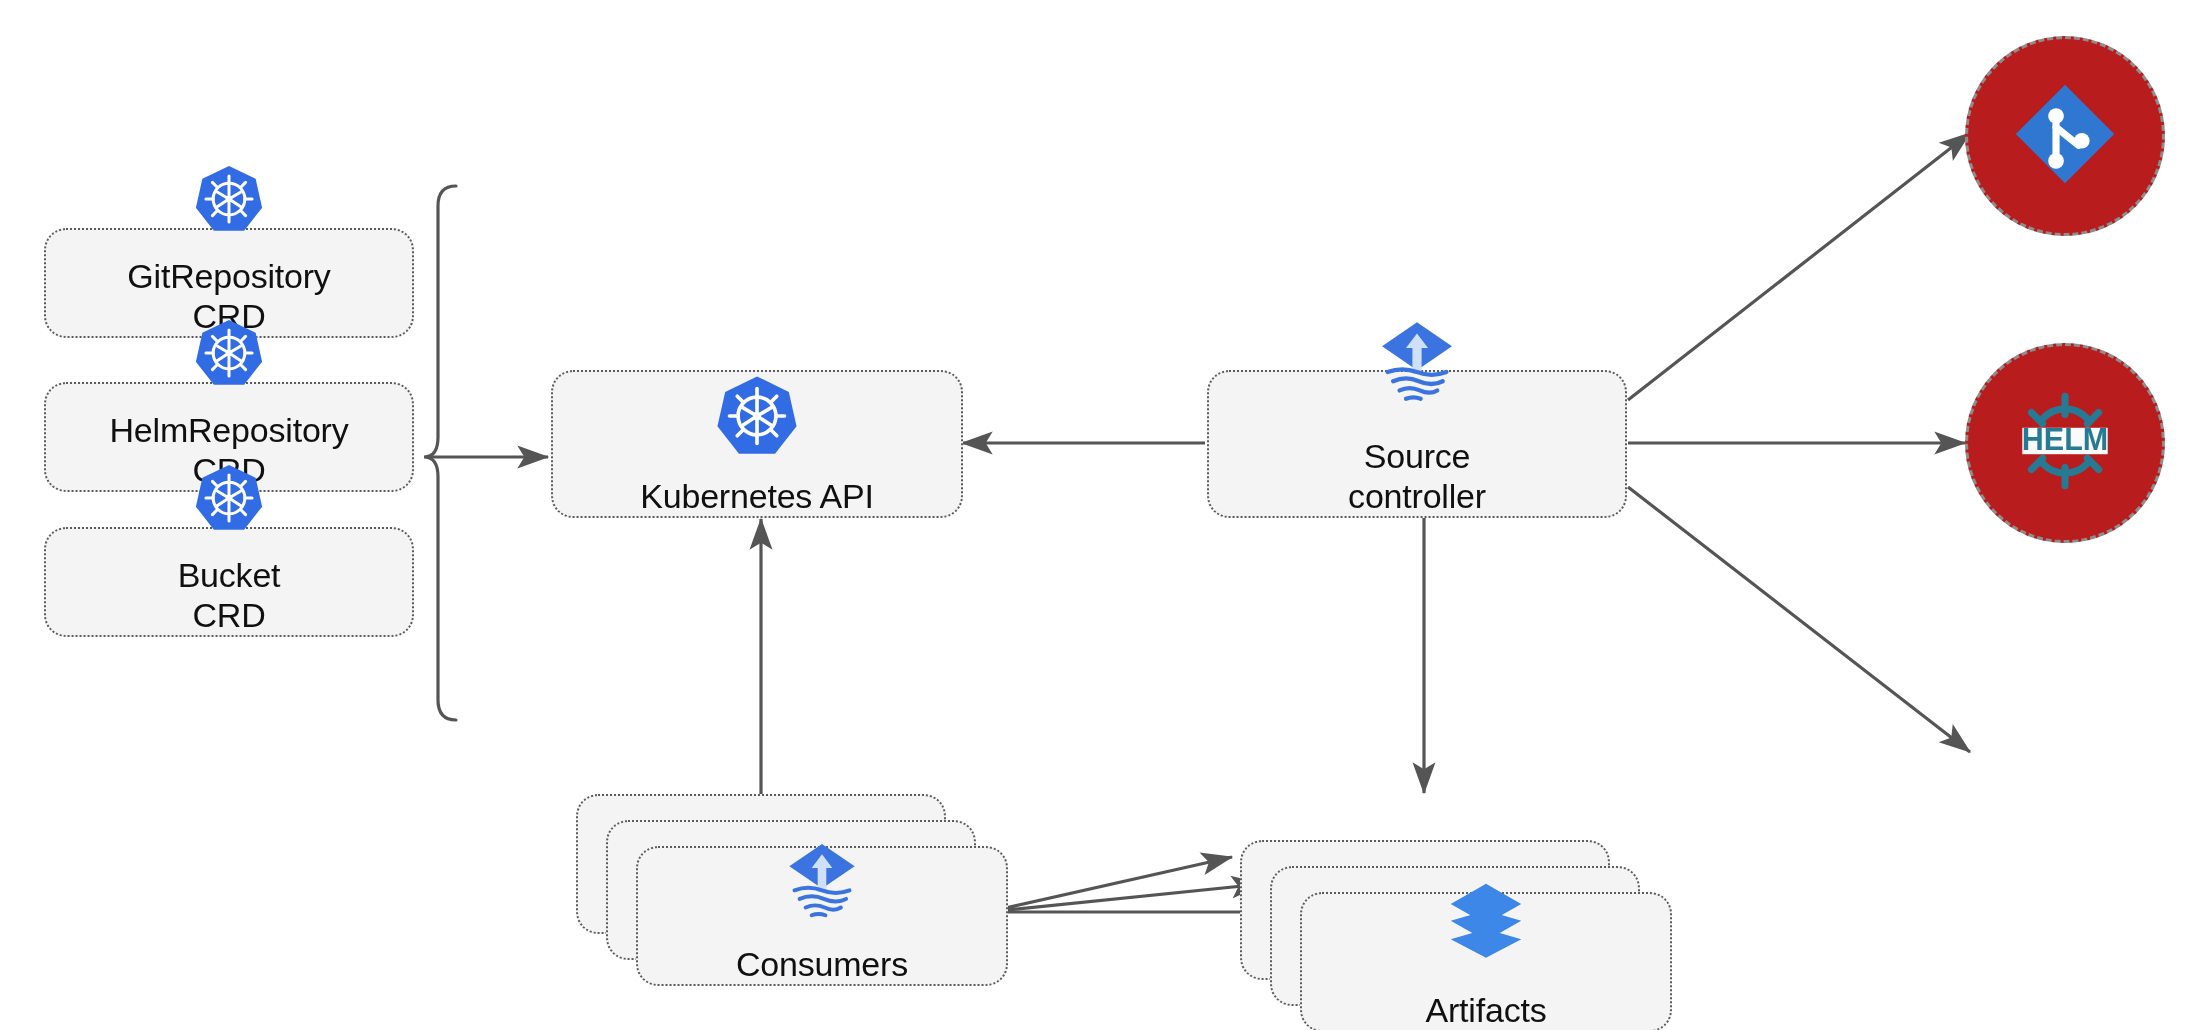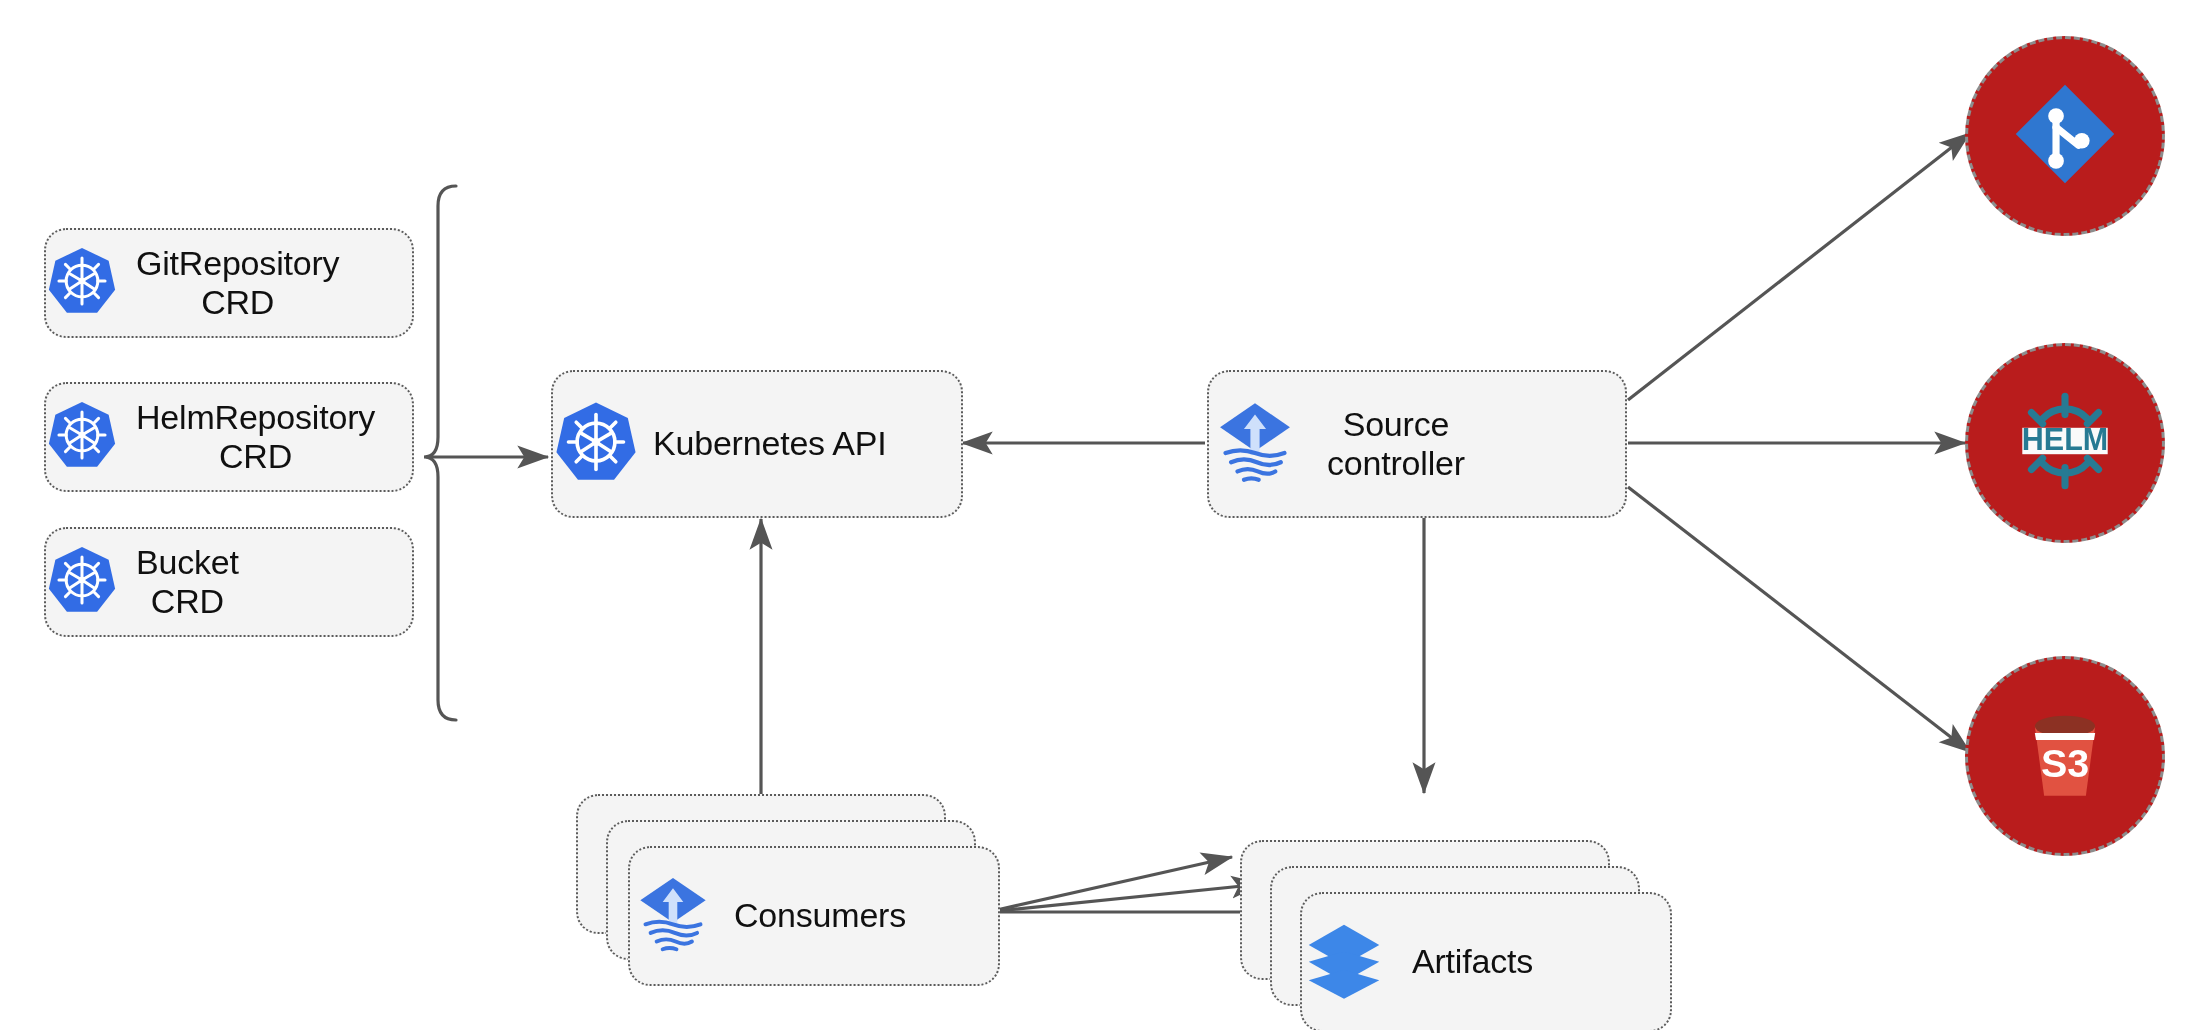--- a/index.html
+++ b/index.html
@@ -26,22 +26,23 @@
   }
   
   .node {
     position: absolute;
     box-sizing: border-box;
     background: #f4f4f4;
     border: 2.5px dotted #5b5b5b;
     border-radius: 22px;
     display: flex;
     align-items: center;
-    justify-content: flex-start;
+    justify-content: flex-end;
     gap: 18px;
+    flex-direction: column;
   }
   .node.ghost {
     background: #f4f4f4;
   }
   .node-label {
     font-size: 34px;
     line-height: 1.16;
     color: #101010;
     text-align: center;
     white-space: pre-line;
@@ -223,21 +224,21 @@
         </g>
       </svg>
     </span>
     <span class="node-label">Source
 controller</span>
   </div>
 
   <div class="stack-wrap" style="left:576px; top:794px; width:440px; height:200px;">
     <div class="node ghost" style="left:0px; top:0px; width:370px; height:140px;"></div>
     <div class="node ghost" style="left:30px; top:26px; width:370px; height:140px;"></div>
-    <div class="node" style="left:52px; top:52px; width:372px; height:140px; gap:18px;">
+    <div class="node" style="left:60px; top:52px; width:372px; height:140px; gap:18px;">
       <span class="node-icon">
         <svg width="86" height="86" viewBox="0 0 100 100" xmlns="http://www.w3.org/2000/svg">
           <polygon points="50,8 88,34 50,60 12,34" fill="#3b74e0"></polygon>
           <path d="M50,20 L62,36 L55,36 L55,64 L45,64 L45,36 L38,36 Z" fill="#cfe0fb"></path>
           <g fill="none" stroke="#3b74e0" stroke-width="4.6" stroke-linecap="round">
             <path d="M18,62 Q34,56 50,62 Q66,68 82,62"></path>
             <path d="M24,72 Q38,66 52,72 Q66,78 78,72"></path>
             <path d="M31,82 Q42,77 53,82 Q64,87 72,82"></path>
             <path d="M38,91 Q46,88 54,91"></path>
           </g>
@@ -290,24 +291,14 @@
           <line x1="82" y1="77" x2="93" y2="88"></line>
           <line x1="93" y1="32" x2="82" y2="43"></line>
           <line x1="38" y1="77" x2="27" y2="88"></line>
         </g>
         <rect x="18" y="47" width="84" height="26" fill="#fafafa"></rect>
         <text x="60" y="69" text-anchor="middle" font-family="Liberation Sans, sans-serif" font-size="30" font-weight="bold" fill="#277a93">HELM</text>
       </svg>
     </span>
   </div>
 
-  <div class="circle-node" style="left:1965px; top:656px; width:200px; height:200px;">
-    <span class="node-icon">
-      <svg width="116" height="116" viewBox="0 0 100 100" xmlns="http://www.w3.org/2000/svg">
-        <path d="M24,26 L76,26 L68,86 L32,86 Z" fill="#e15241"></path>
-        <ellipse cx="50" cy="26" rx="26" ry="9" fill="#8c3123"></ellipse>
-        <path d="M24,32 L76,32 L75,38 L25,38 Z" fill="#ffffff"></path>
-        <text x="50" y="70" text-anchor="middle" font-family="Liberation Sans, sans-serif" font-size="34" font-weight="bold" fill="#ffffff">S3</text>
-      </svg>
-    </span>
-  </div>
 
 </div>
 
 </body></html>

